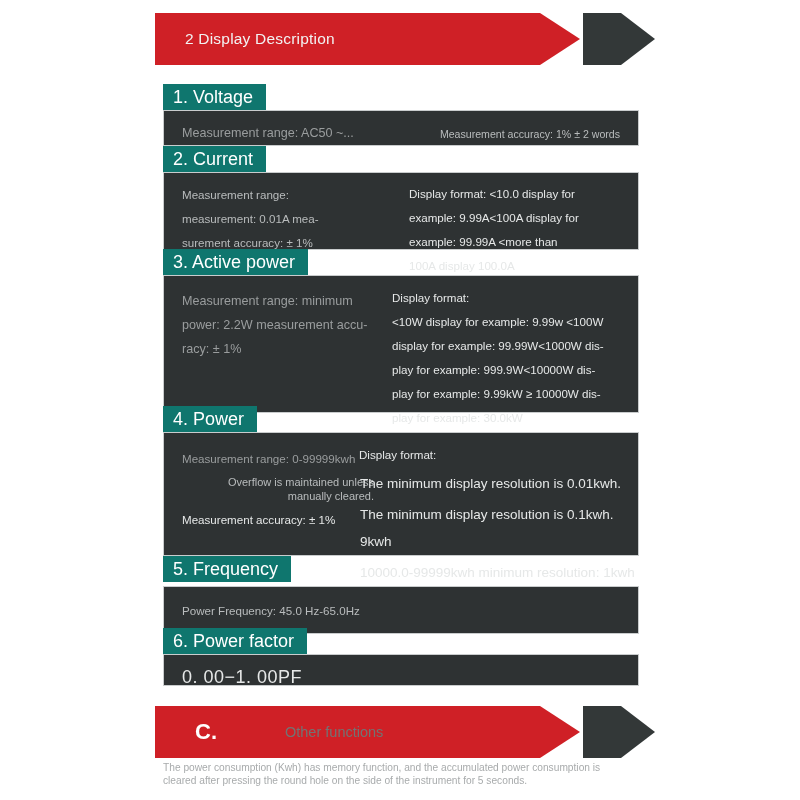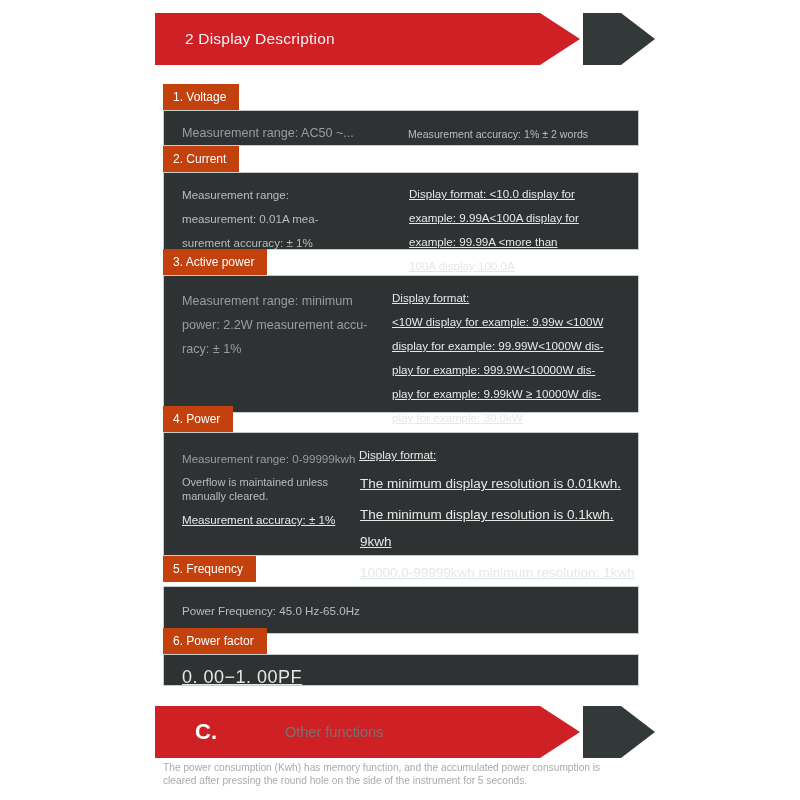--- a/index.html
+++ b/index.html
@@ -80,23 +80,23 @@
     font-size: 14.5px;
     white-space: nowrap;
   }
 
   
   .tab {
     position: absolute;
     left: 163px;
     height: 26px;
     line-height: 26px;
-    background: #c2410c;
+    background: #0f766e;
     color: #ffffff;
-    font-size: 12px;
+    font-size: 18px;
     padding: 0 13px 0 10px;
     white-space: nowrap;
     box-sizing: border-box;
     text-align: center;
   }
 
   
   .box {
     position: absolute;
     left: 163px;
@@ -117,25 +117,24 @@
     color: #b9bcbd;
     font-size: 11px;
     line-height: 17px;
     margin: 4px;
   }
   .txt-dim {
     color: #9a9d9e;
   }
   .txt-bright {
     color: #e6e8e8;
-    text-decoration: underline;
   }
   .txt-13 { font-size: 12.6px; line-height: 20px; }
   .txt-12 { font-size: 11.6px; line-height: 20px; }
-  .txt-11 { font-size: 10.6px; line-height: 17px; }
+  .txt-11 { font-size: 10.6px; line-height: 17px; text-align: right; }
   .txt-18 { font-size: 18px; letter-spacing: 0.5px; }
 
   
   .footnote {
     position: absolute;
     left: 163px;
     top: 762px;
     width: 470px;
     color: #a8abac;
     font-size: 10.2px;

